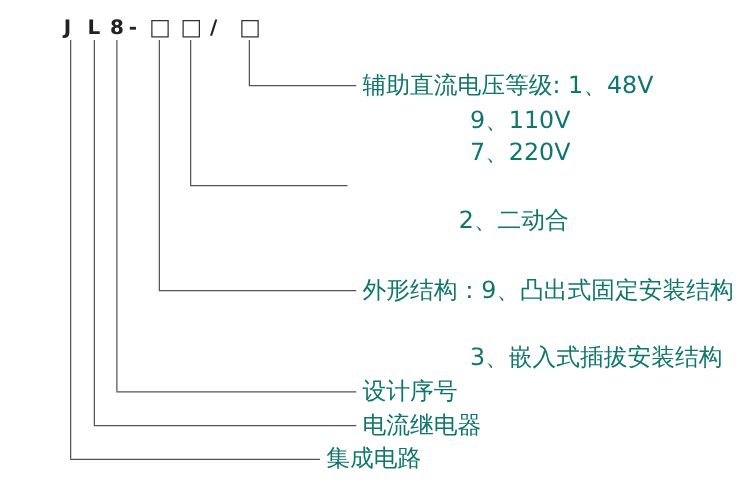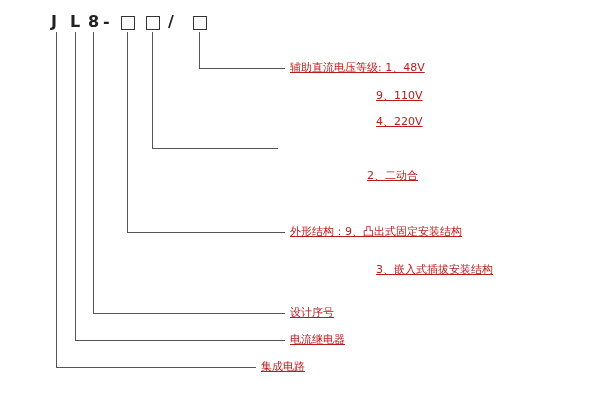--- a/index.html
+++ b/index.html
@@ -53,35 +53,34 @@
   .h-aux       { top: 68px;  left: 199px; width: 86px; }
   .h-contact   { top: 148px; left: 152px; width: 126px; }
   .h-structure { top: 232px; left: 127px; width: 158px; }
   .h-serial    { top: 313px; left: 93px;  width: 192px; }
   .h-relay     { top: 340px; left: 75px;  width: 210px; }
   .h-circuit   { top: 367px; left: 56px;  width: 200px; }
 
   
   .lbl {
     position: absolute;
-    font-size: 11px;
+    font-size: 19px;
     line-height: 20px;
-    color: #b91c1c;
+    color: #0f766e;
     white-space: nowrap;
-    text-decoration: underline;
   }
   .l-aux0     { left: 290px; top: 58px; }
   .l-aux1     { left: 376px; top: 86px; }
   .l-aux2     { left: 376px; top: 112px; }
   .l-contact0 { left: 283px; top: 138px; }
   .l-contact1 { left: 367px; top: 166px; }
   .l-contact2 { left: 367px; top: 192px; }
   .l-struct0  { left: 290px; top: 222px; }
   .l-struct1  { left: 376px; top: 249px; }
-  .l-struct2  { left: 376px; top: 260px; }
+  .l-struct2  { left: 376px; top: 276px; }
   .l-serial   { left: 290px; top: 303px; }
   .l-relay    { left: 290px; top: 330px; }
   .l-circuit  { left: 261px; top: 357px; }
 </style>
 </head>
 <body>
 
 <div class="stage">
 
   <span class="code-char c-j">J</span>
@@ -102,21 +101,21 @@
 
   <div class="hline h-aux"></div>
   <div class="hline h-contact"></div>
   <div class="hline h-structure"></div>
   <div class="hline h-serial"></div>
   <div class="hline h-relay"></div>
   <div class="hline h-circuit"></div>
 
   <div class="lbl l-aux0">辅助直流电压等级: 1、48V</div>
   <div class="lbl l-aux1">9、110V</div>
-  <div class="lbl l-aux2">4、220V</div>
+  <div class="lbl l-aux2">7、220V</div>
 
   <div class="lbl l-contact1">2、二动合</div>
 
   <div class="lbl l-struct0">外形结构：9、凸出式固定安装结构</div>
   <div class="lbl l-struct2">3、嵌入式插拔安装结构</div>
 
   <div class="lbl l-serial">设计序号</div>
   <div class="lbl l-circuit">集成电路</div>
   <div class="lbl l-relay">电流继电器</div>
 

